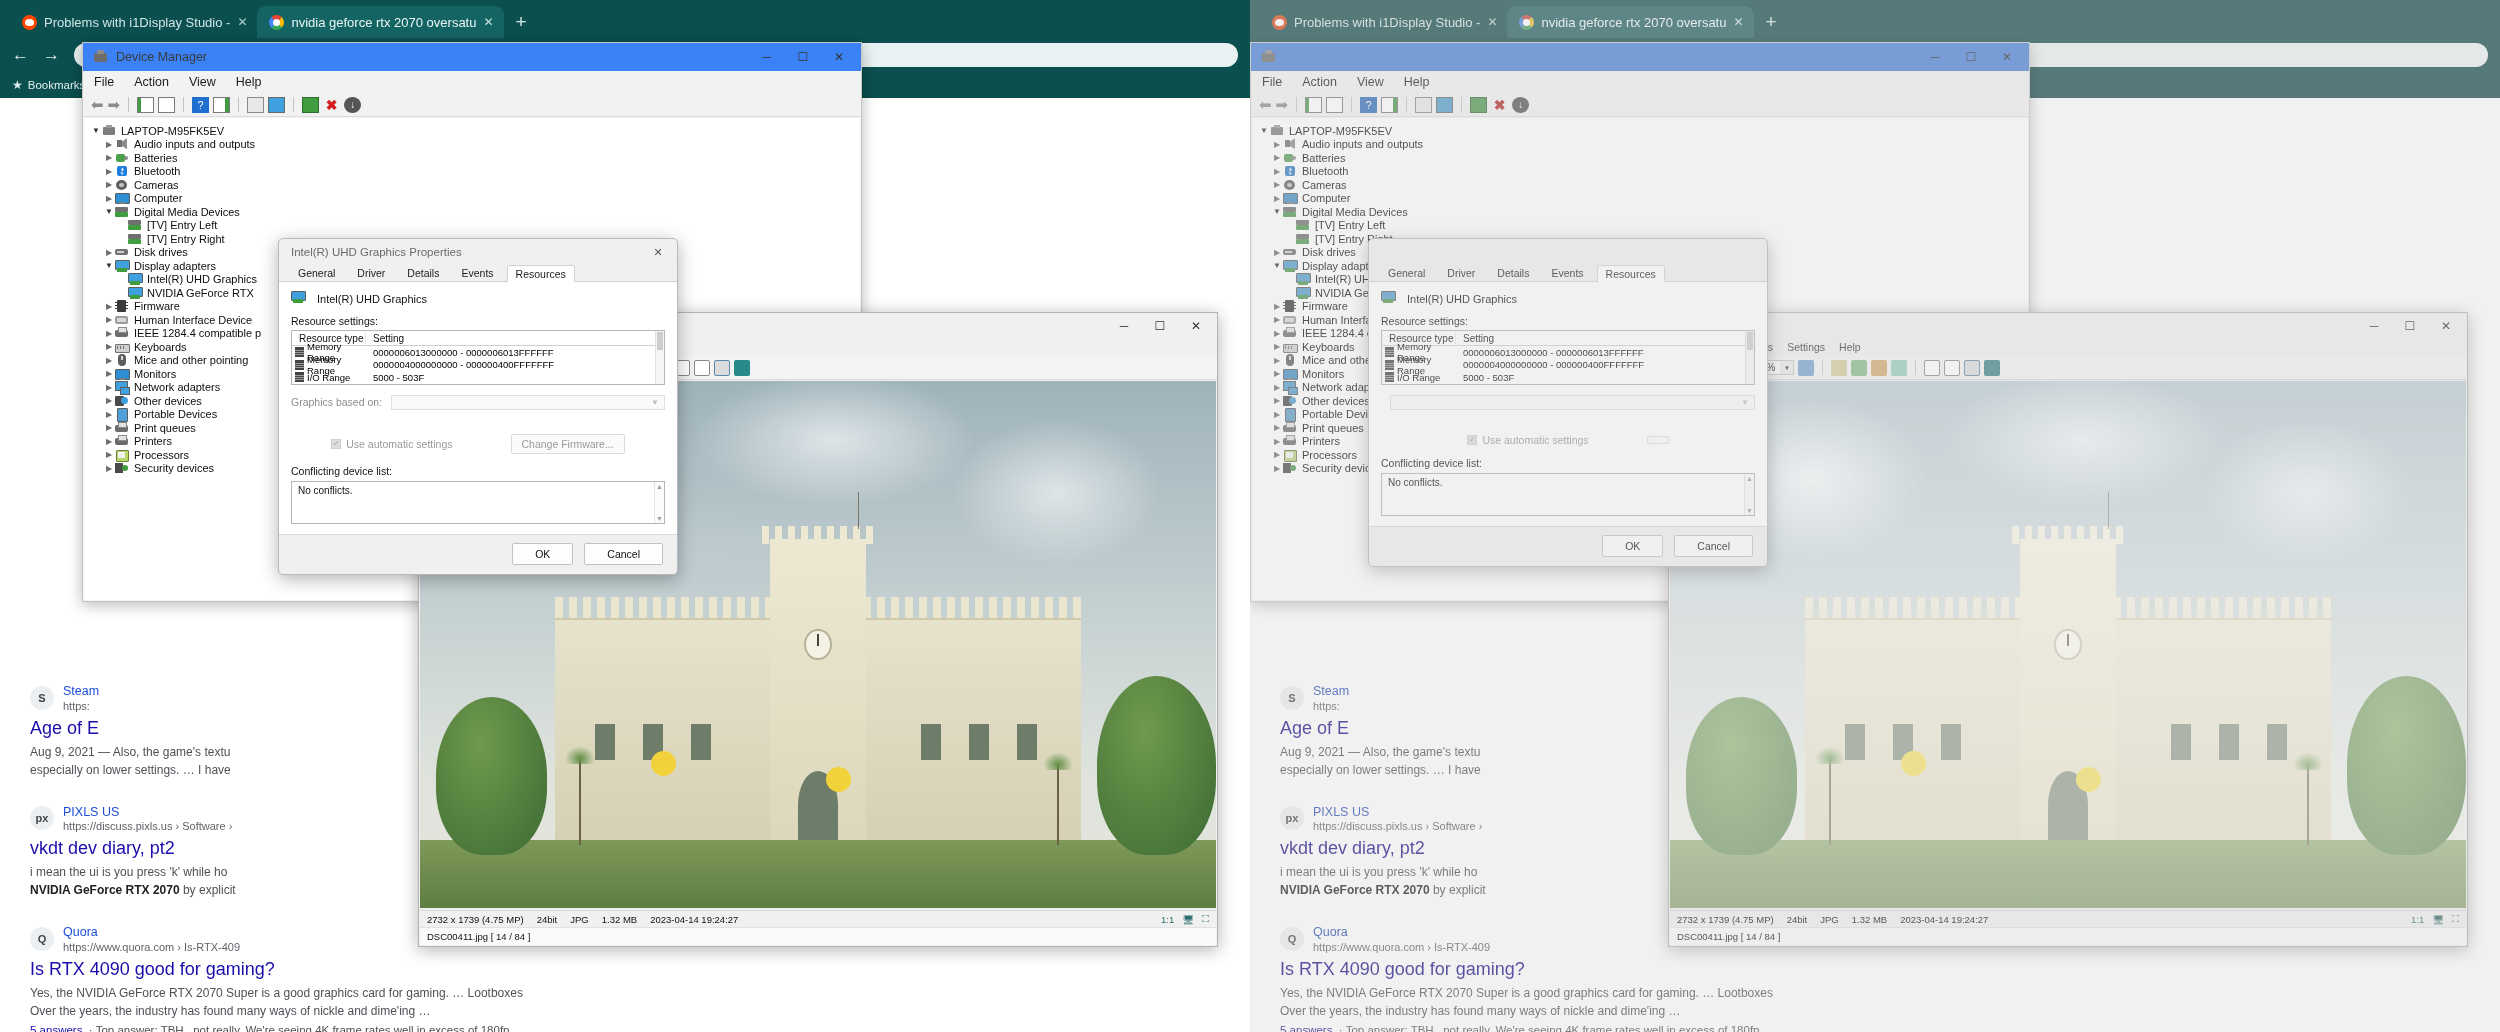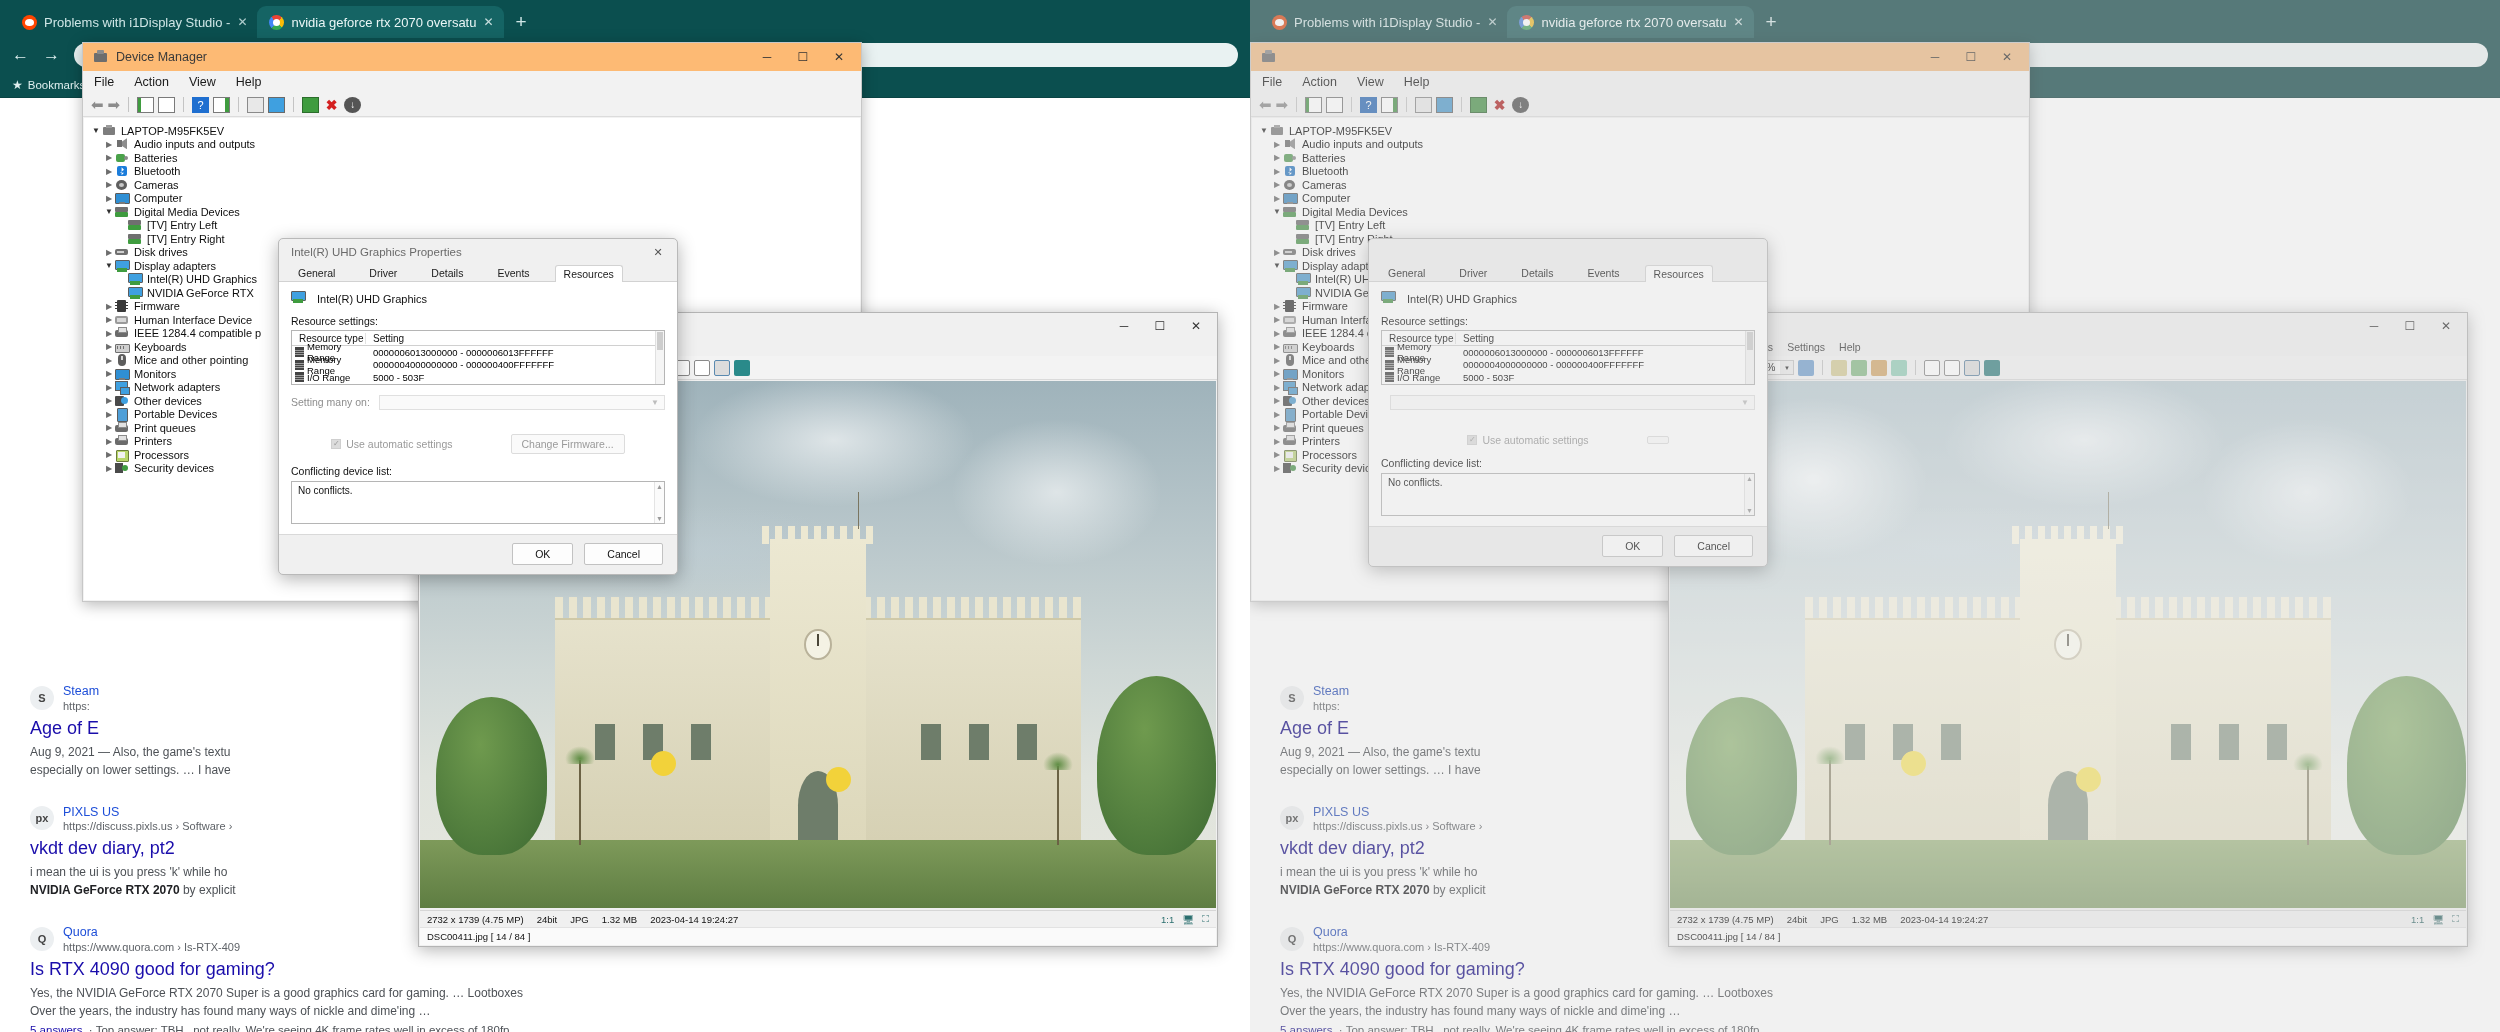--- a/index.html
+++ b/index.html
@@ -75,21 +75,21 @@
 
   
   .biglabel { position:absolute; font-size:62px; font-weight:bold; color:#ee0000;
               font-family:"Liberation Sans", sans-serif; letter-spacing:-1px;
               z-index:60; }
 
   
   .devmgr { position:absolute; background:#f2f2f2; border:1px solid #c7c7c7;
             box-shadow:0 3px 14px rgba(0,0,0,.28); z-index:20; }
   .dm-title { height:28px; display:flex; align-items:center; padding:0 4px 0 10px;
-              background:#fdba74;justify-content:space-between; }
+              background:#3b82f6;justify-content:space-between; }
   .dm-title .ico { width:15px; height:14px; margin-right:8px; position:relative; }
   .dm-title .ico::before{content:"";position:absolute;left:1px;top:3px;width:13px;height:9px;
     background:#6d6d6d;border-radius:1px;}
   .dm-title .ico::after{content:"";position:absolute;left:4px;top:0px;width:7px;height:4px;
     background:#8b8b8b;border-radius:1px;}
   .dm-title .t { font-size:12.5px; color:#3a3a3a; flex:1; }
   .winbtn { width:36px; height:27px; display:flex; align-items:center;
             justify-content:center; font-size:12px; color:#333; }
   .dm-menu { height:22px; display:flex; align-items:center; gap:20px;
              padding:0 11px; font-size:12.5px; color:#1b1b1b; background:#f2f2f2; }
@@ -146,21 +146,21 @@
   .g-sec::after{content:"";position:absolute;left:7px;top:3px;width:6px;height:6px;background:#3f9c3f;border-radius:50%;}
 
   
   .propdlg { position:absolute; background:#f0f0f0; border:1px solid #b9b9b9;
              box-shadow:0 4px 18px rgba(0,0,0,.3); z-index:40; border-radius:5px; }
   .pd-title { height:26px; display:flex; align-items:center; padding:0 6px 0 12px;
               font-size:11.5px; color:#6a6a6a; }
   .pd-title .t { flex:1; }
   .pd-x { width:26px; height:24px; display:flex; align-items:center;
           justify-content:center; color:#555; font-size:11px; }
-  .pd-tabs { display:flex; gap:16px; padding:0 10px; height:17px; align-items:flex-end;
+  .pd-tabs { display:flex; gap:4px; padding:0 10px; height:17px; align-items:flex-end;
              border-bottom:1px solid #d2d2d2; }
   .pd-tab { font-size:10.5px; padding:2px 8px; color:#1b1b1b; border:1px solid transparent;
             border-bottom:none; }
   .pd-tab.active { background:#fff; border-color:#d2d2d2; border-radius:3px 3px 0 0;
                    position:relative; top:1px; }
   .pd-inner { background:#fff; margin:0; padding:9px 12px 10px 12px;
               border-bottom:1px solid #d9d9d9; }
   .pd-dev { display:flex; align-items:center; gap:9px; margin-bottom:9px; }
   .pd-dev .ic { width:17px; height:15px; position:relative; }
   .pd-dev .nm { font-size:11px; color:#111; }
@@ -658,21 +658,21 @@
                 <span class="ri"></span>
                 <span>I/O Range</span>
               </div>
             <div class="c2">5000 - 503F</div>
           </div>
           <div class="res-sb">
               <div class="thumb"></div>
             </div>
         </div>
         <div class="pd-sbrow">
-          <span class="l">Setting many on:</span>
+          <span class="l">Graphics based on:</span>
           <span class="pd-combo">
               <span>▼</span>
             </span>
         </div>
         <div class="pd-auto">
           <span class="pd-chk">
             <span class="pd-chkbox">✓</span>
             <span>Use automatic settings</span>
           </span>
           <span class="pd-btn">Change Firmware...</span>

